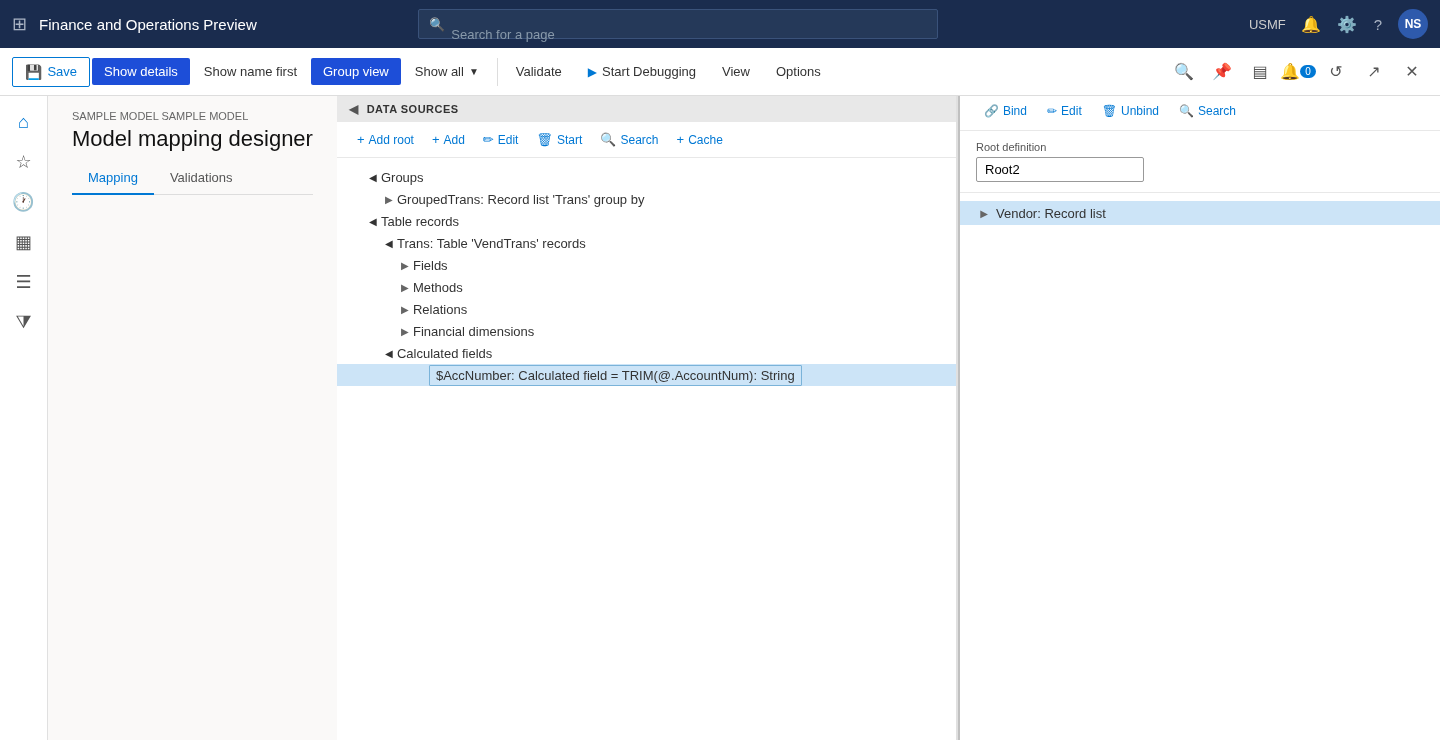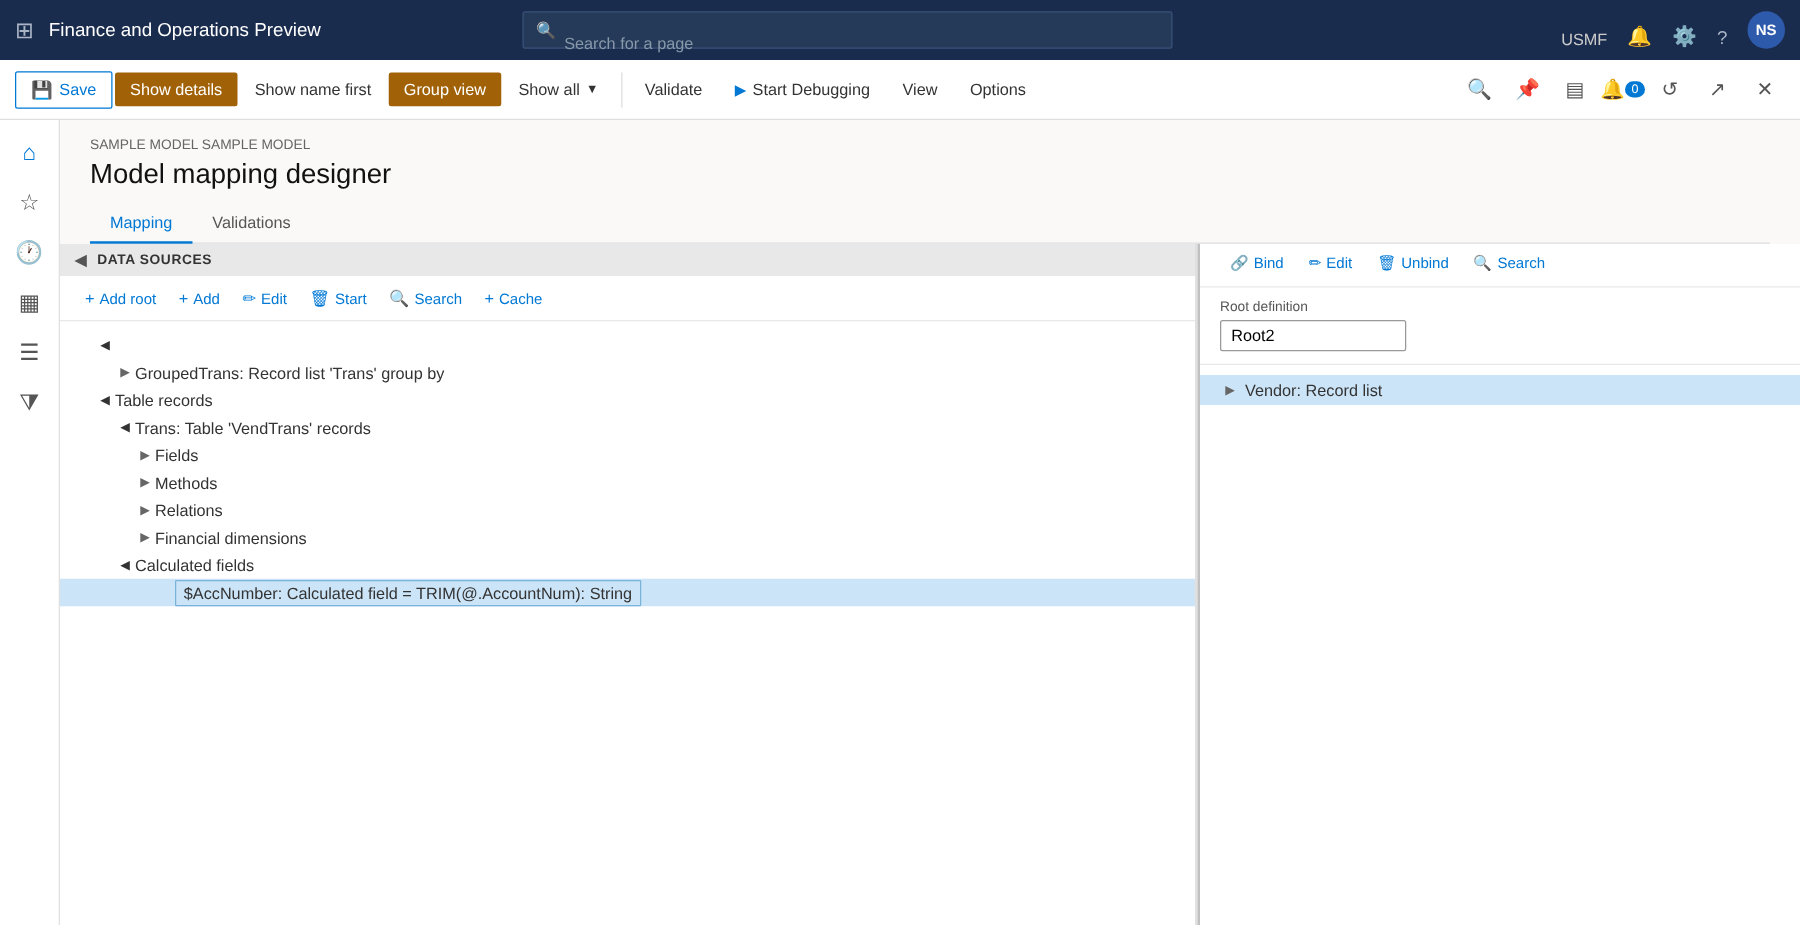--- a/index.html
+++ b/index.html
@@ -32,21 +32,21 @@
     .top-nav-search input {
       background: transparent;
       border: none;
       outline: none;
       color: #ccc;
       font-size: 13px;
       width: 100%;
       margin-top: 20px;
     }
     .top-nav-search input::placeholder { color: #8899aa; }
-    .top-nav-right { margin-left: auto; display: flex; align-items: flex-end; gap: 16px; color: #aab4c4; font-size: 13px; }
+    .top-nav-right { margin-left: auto; display: flex; align-items: center; gap: 16px; color: #aab4c4; font-size: 13px; }
     .top-nav-right span { cursor: pointer; }
     .top-nav-avatar {
       width: 30px; height: 30px; border-radius: 50%; background: #2e5aac;
       display: flex; align-items: center; justify-content: center; color: #fff; font-size: 12px; font-weight: 600;
     }
 
     
     .toolbar {
       background: #fff;
       border-bottom: 1px solid #ddd;
@@ -55,21 +55,21 @@
       align-items: center;
       padding: 0 12px;
       gap: 2px;
     }
     .toolbar-btn {
       display: flex; align-items: center; gap: 5px;
       padding: 6px 12px; border: none; background: transparent;
       font-size: 13px; cursor: pointer; color: #333; border-radius: 2px;
       white-space: nowrap;
     }
-    .toolbar-btn.active { background: #a16207; color: #fff; }
+    .toolbar-btn.active { background: #1d4ed8; color: #fff; }
     .toolbar-btn.outline { border: 1px solid #0078d4; color: #0078d4; background: transparent; }
     .toolbar-btn .icon { font-size: 14px; }
     .toolbar-separator { width: 1px; background: #ddd; height: 28px; margin: 0 4px; }
     .toolbar-btn-dropdown { display: flex; align-items: center; gap: 2px; }
     .toolbar-right { margin-left: auto; display: flex; align-items: center; gap: 6px; }
     .toolbar-icon-btn { width: 32px; height: 32px; display: flex; align-items: center; justify-content: center; border: none; background: transparent; cursor: pointer; color: #555; font-size: 16px; border-radius: 2px; }
     .toolbar-badge { background: #0078d4; color: #fff; border-radius: 10px; font-size: 10px; padding: 1px 5px; }
 
     
     .main-layout {
@@ -92,21 +92,21 @@
       width: 36px; height: 36px;
       display: flex; align-items: center; justify-content: center;
       border-radius: 2px; cursor: pointer; color: #555; font-size: 18px;
     }
     .sidebar-icon.active { color: #0078d4; }
 
     
     .content-area {
       flex: 1;
       display: flex;
-      flex-direction: column;
+      flex-direction: row;
       background: #faf9f8;
       overflow: hidden;
     }
 
     
     .page-header {
       padding: 14px 24px 0 24px;
       background: #faf9f8;
     }
     .breadcrumb { font-size: 11px; color: #666; margin-bottom: 4px; text-transform: uppercase; }
@@ -225,21 +225,21 @@
       display: flex; align-items: center; gap: 4px;
       padding: 4px 8px; border: none; background: transparent;
       font-size: 12px; cursor: pointer; color: #0078d4; border-radius: 2px;
     }
     .root-def-section {
       padding: 10px 16px;
       border-bottom: 1px solid #e8e8e8;
     }
     .root-def-label { font-size: 11px; color: #555; margin-bottom: 4px; }
     .root-def-input {
-      width: 149px; padding: 4px 8px; border: 1px solid #999;
+      width: 168px; padding: 4px 8px; border: 1px solid #999;
       border-radius: 2px; font-size: 13px; outline: none;
     }
     .data-model-tree { flex: 1; overflow-y: auto; padding: 8px 0; }
     .dm-tree-item {
       display: flex; align-items: center;
       padding: 4px 16px; cursor: pointer; font-size: 13px; color: #333;
     }
     .dm-tree-item.selected { background: #cce4f7; }
 
     
@@ -371,20 +371,21 @@
           <button class="pane-btn">
             <span class="icon">+</span>
             <span>Cache</span>
           </button>
         </div>
 
         <div class="tree-container">
 
           <div class="tree-item tree-indent-1">
             <span class="tree-expand expanded">◀</span>
+            <span class="tree-item-text">Groups</span>
           </div>
 
           <div class="tree-item tree-indent-2">
             <span class="tree-expand">▶</span>
             <span class="tree-item-text">GroupedTrans: Record list 'Trans' group by</span>
           </div>
 
           <div class="tree-item tree-indent-1">
             <span class="tree-expand expanded">◀</span>
             <span class="tree-item-text">Table records</span>

